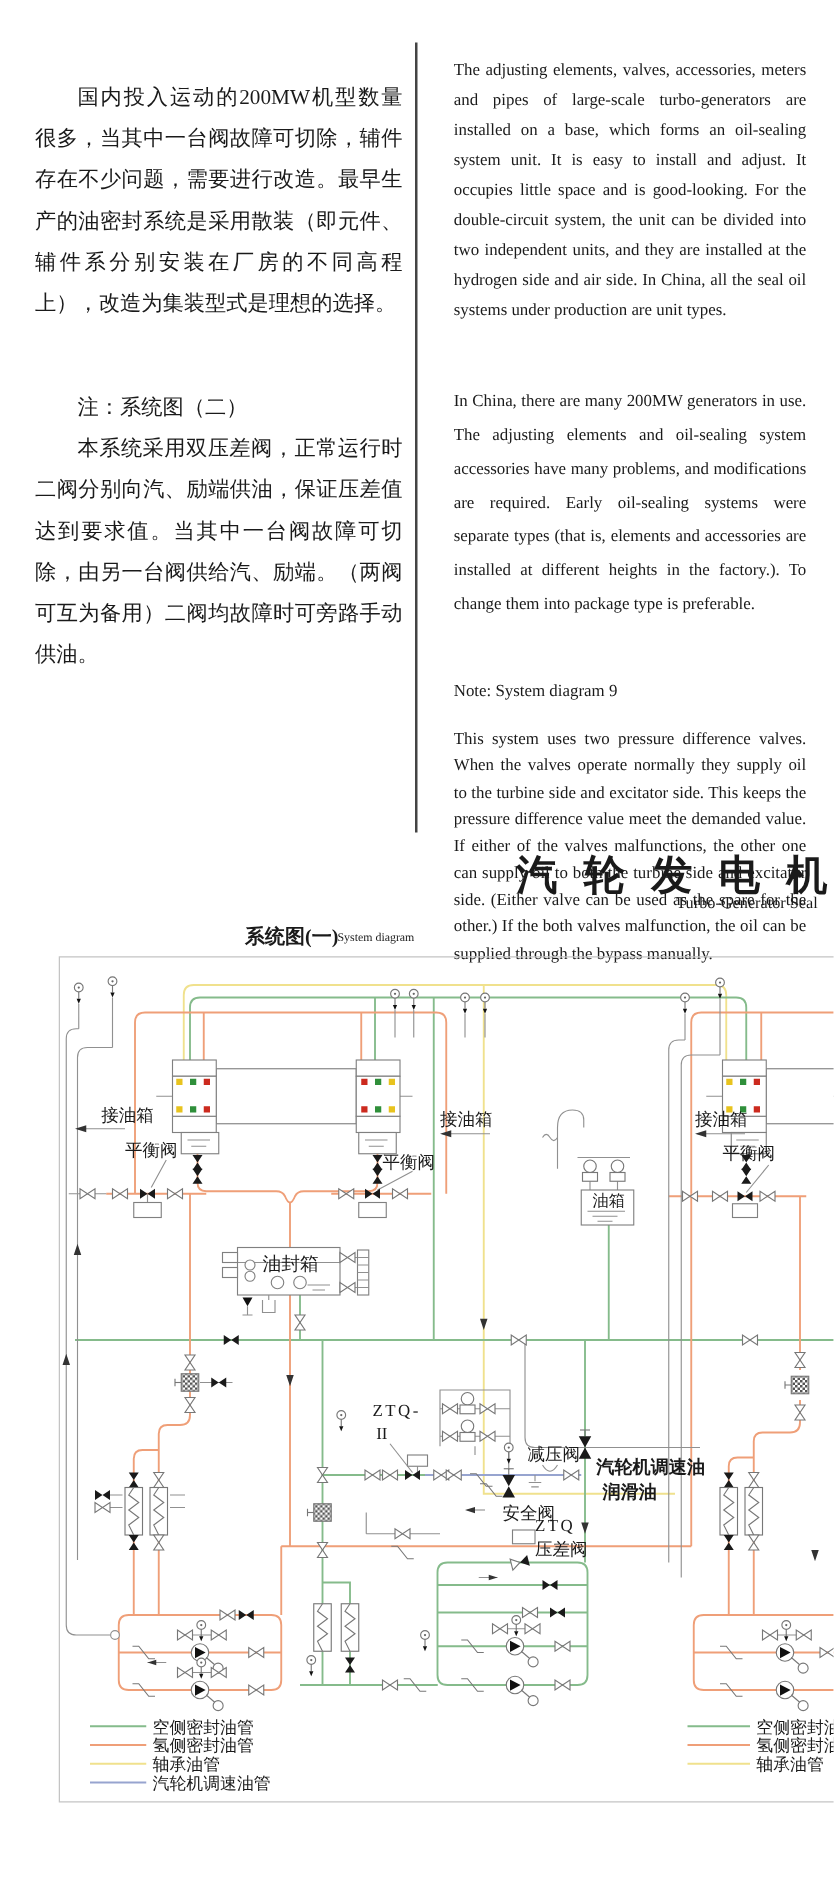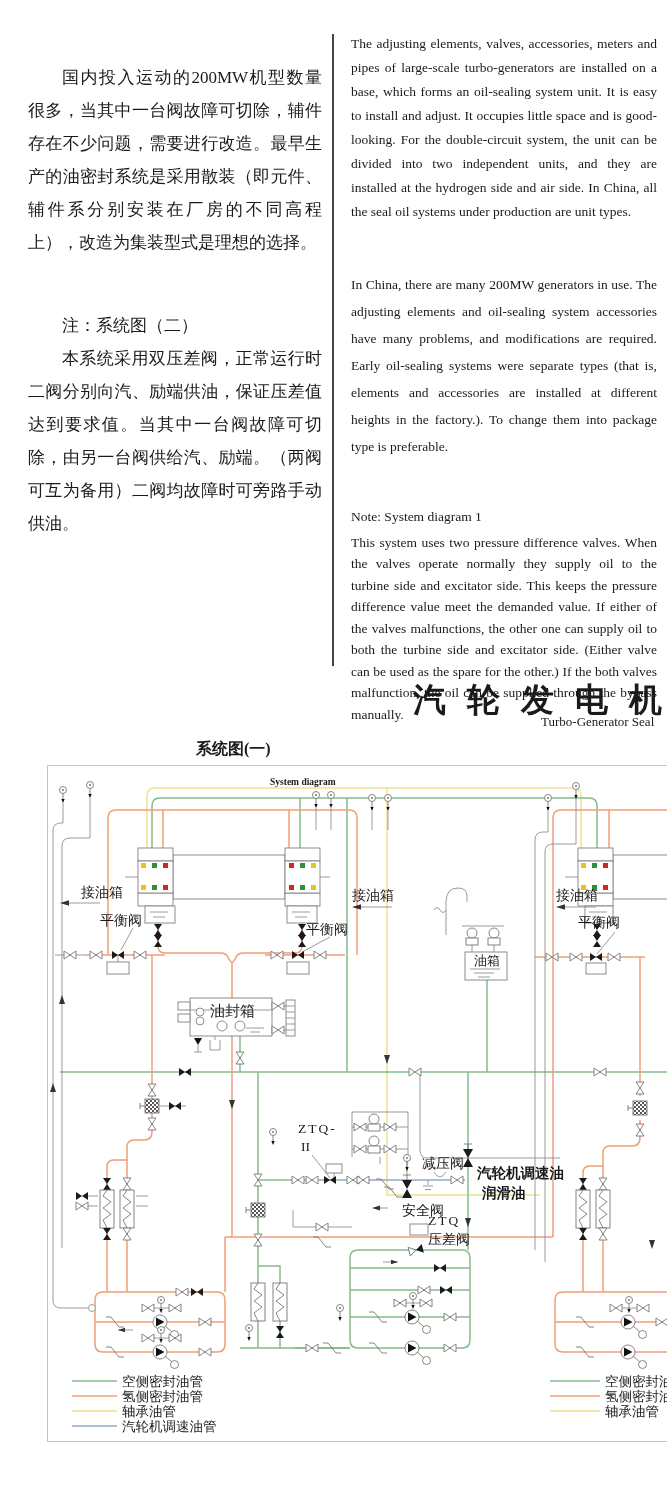--- a/index.html
+++ b/index.html
@@ -3,31 +3,31 @@
 <meta charset="utf-8">
 <style>
   html,body{margin:0;padding:0;background:#ffffff;}
   body{width:667px;height:1509px;position:relative;overflow:hidden;
        font-family:"Liberation Serif","DejaVu Serif",serif;color:#1a1a1a;}
   .zh-col{position:absolute;left:28px;top:26px;width:294px;font-size:17px;}
   .zh-col p{margin:0;text-align:justify;text-indent:2em;line-height:33px;}
   .zh-col .p2{margin-top:35px;}
   .zh-col .note{margin-top:50px;text-indent:2em;line-height:33px;}
   .en-col{position:absolute;left:347px;top:28px;width:314px;font-size:13.5px;}
-  .en-col p{margin:4px;text-align:justify;}
+  .en-col p{margin:16px;text-align:justify;}
   .en-col .p1{line-height:24px;}
   .en-col .p2{margin-top:47px;line-height:27px;}
   .en-col .note{margin-top:46px;line-height:21.5px;}
   .en-col .p3{line-height:21.5px;}
   .divider{position:absolute;left:332px;top:34px;width:1.5px;height:632px;background:#444;}
   .title-zh{position:absolute;left:413px;top:678px;font-size:33px;letter-spacing:21px;
             white-space:nowrap;font-weight:600;}
   .title-en{position:absolute;left:501px;top:714px;font-size:13px;white-space:nowrap;margin-left:40px;}
   .cap-zh{position:absolute;left:196px;top:739px;font-size:16px;font-weight:600;}
-  .cap-en{position:absolute;left:270px;top:777px;font-size:9.5px;font-weight:bold;}
+  .cap-en{position:absolute;left:270px;top:746px;font-size:9.5px;}
   svg{position:absolute;left:0;top:758px;}
   .po{stroke:#ef9f78;stroke-width:1.5;fill:none}
   .pg{stroke:#85bb8b;stroke-width:1.5;fill:none}
   .py{stroke:#f0e18d;stroke-width:1.5;fill:none}
   .pb{stroke:#97a4cf;stroke-width:1.5;fill:none}
   .pk{stroke:#909090;stroke-width:.9;fill:none}
   .sym{stroke:#777;stroke-width:.9}
   .wbox{fill:#fff;stroke:#808080;stroke-width:.9}
   .dt{font-family:"Liberation Serif","DejaVu Serif",serif;fill:#1a1a1a}
 </style>
@@ -38,21 +38,21 @@
   <p class="p2">国内投入运动的200MW机型数量很多，当其中一台阀故障可切除，辅件存在不少问题，需要进行改造。最早生产的油密封系统是采用散装（即元件、辅件系分别安装在厂房的不同高程上），改造为集装型式是理想的选择。</p>
   <p class="note">注：系统图（二）</p>
   <p>本系统采用双压差阀，正常运行时二阀分别向汽、励端供油，保证压差值达到要求值。当其中一台阀故障可切除，由另一台阀供给汽、励端。（两阀可互为备用）二阀均故障时可旁路手动供油。</p>
 </div>
 
 <div class="divider"></div>
 
 <div class="en-col">
   <p class="p1">The adjusting elements, valves, accessories, meters and pipes of large-scale turbo-generators are installed on a base, which forms an oil-sealing system unit. It is easy to install and adjust. It occupies little space and is good-looking. For the double-circuit system, the unit can be divided into two independent units, and they are installed at the hydrogen side and air side. In China, all the seal oil systems under production are unit types.</p>
   <p class="p2">In China, there are many 200MW generators in use. The adjusting elements and oil-sealing system accessories have many problems, and modifications are required. Early oil-sealing systems were separate types (that is, elements and accessories are installed at different heights in the factory.). To change them into package type is preferable.</p>
-  <p class="note">Note: System diagram 1</p>
+  <p class="note">Note: System diagram 9</p>
   <p class="p3">This system uses two pressure difference valves. When the valves operate normally they supply oil to the turbine side and excitator side. This keeps the pressure difference value meet the demanded value. If either of the valves malfunctions, the other one can supply oil to both the turbine side and excitator side. (Either valve can be used as the spare for the other.) If the both valves malfunction, the oil can be supplied through the bypass manually.</p>
 </div>
 
 <div class="title-zh">汽轮发电机</div>
 <div class="title-en">Turbo-Generator Seal</div>
 <div class="cap-zh">系统图(一)</div>
 <div class="cap-en">System diagram</div>
 
 <svg width="667" height="700" viewBox="0 758 667 700">
 <defs>

